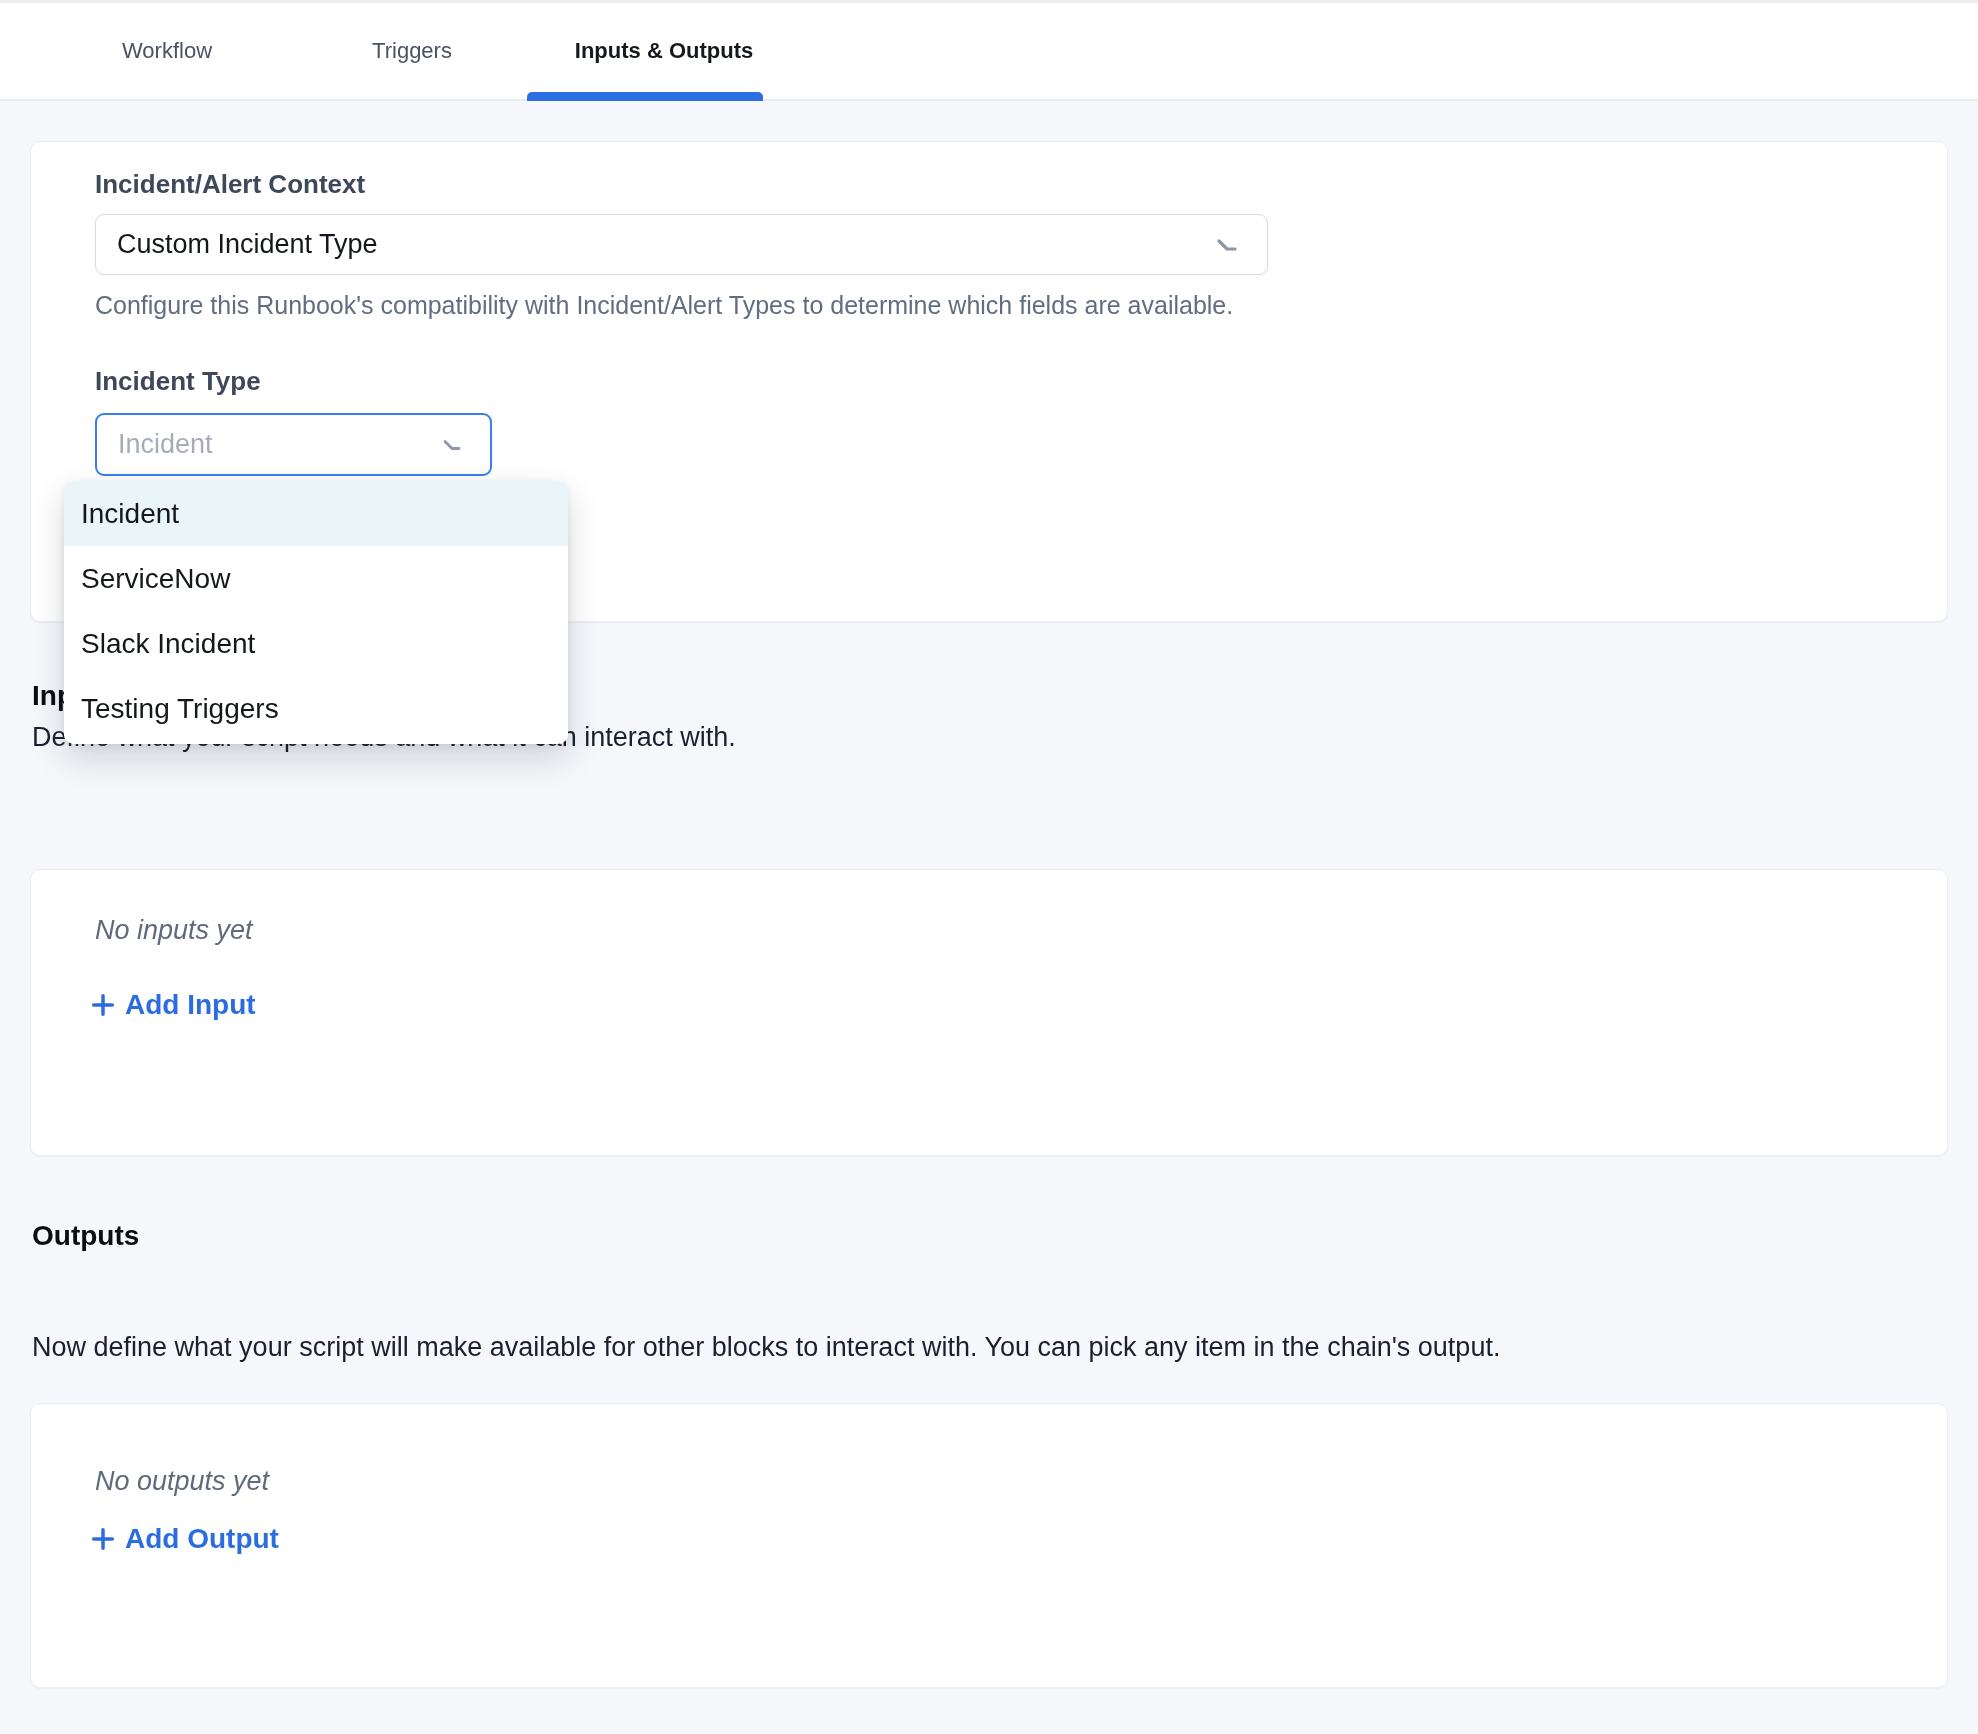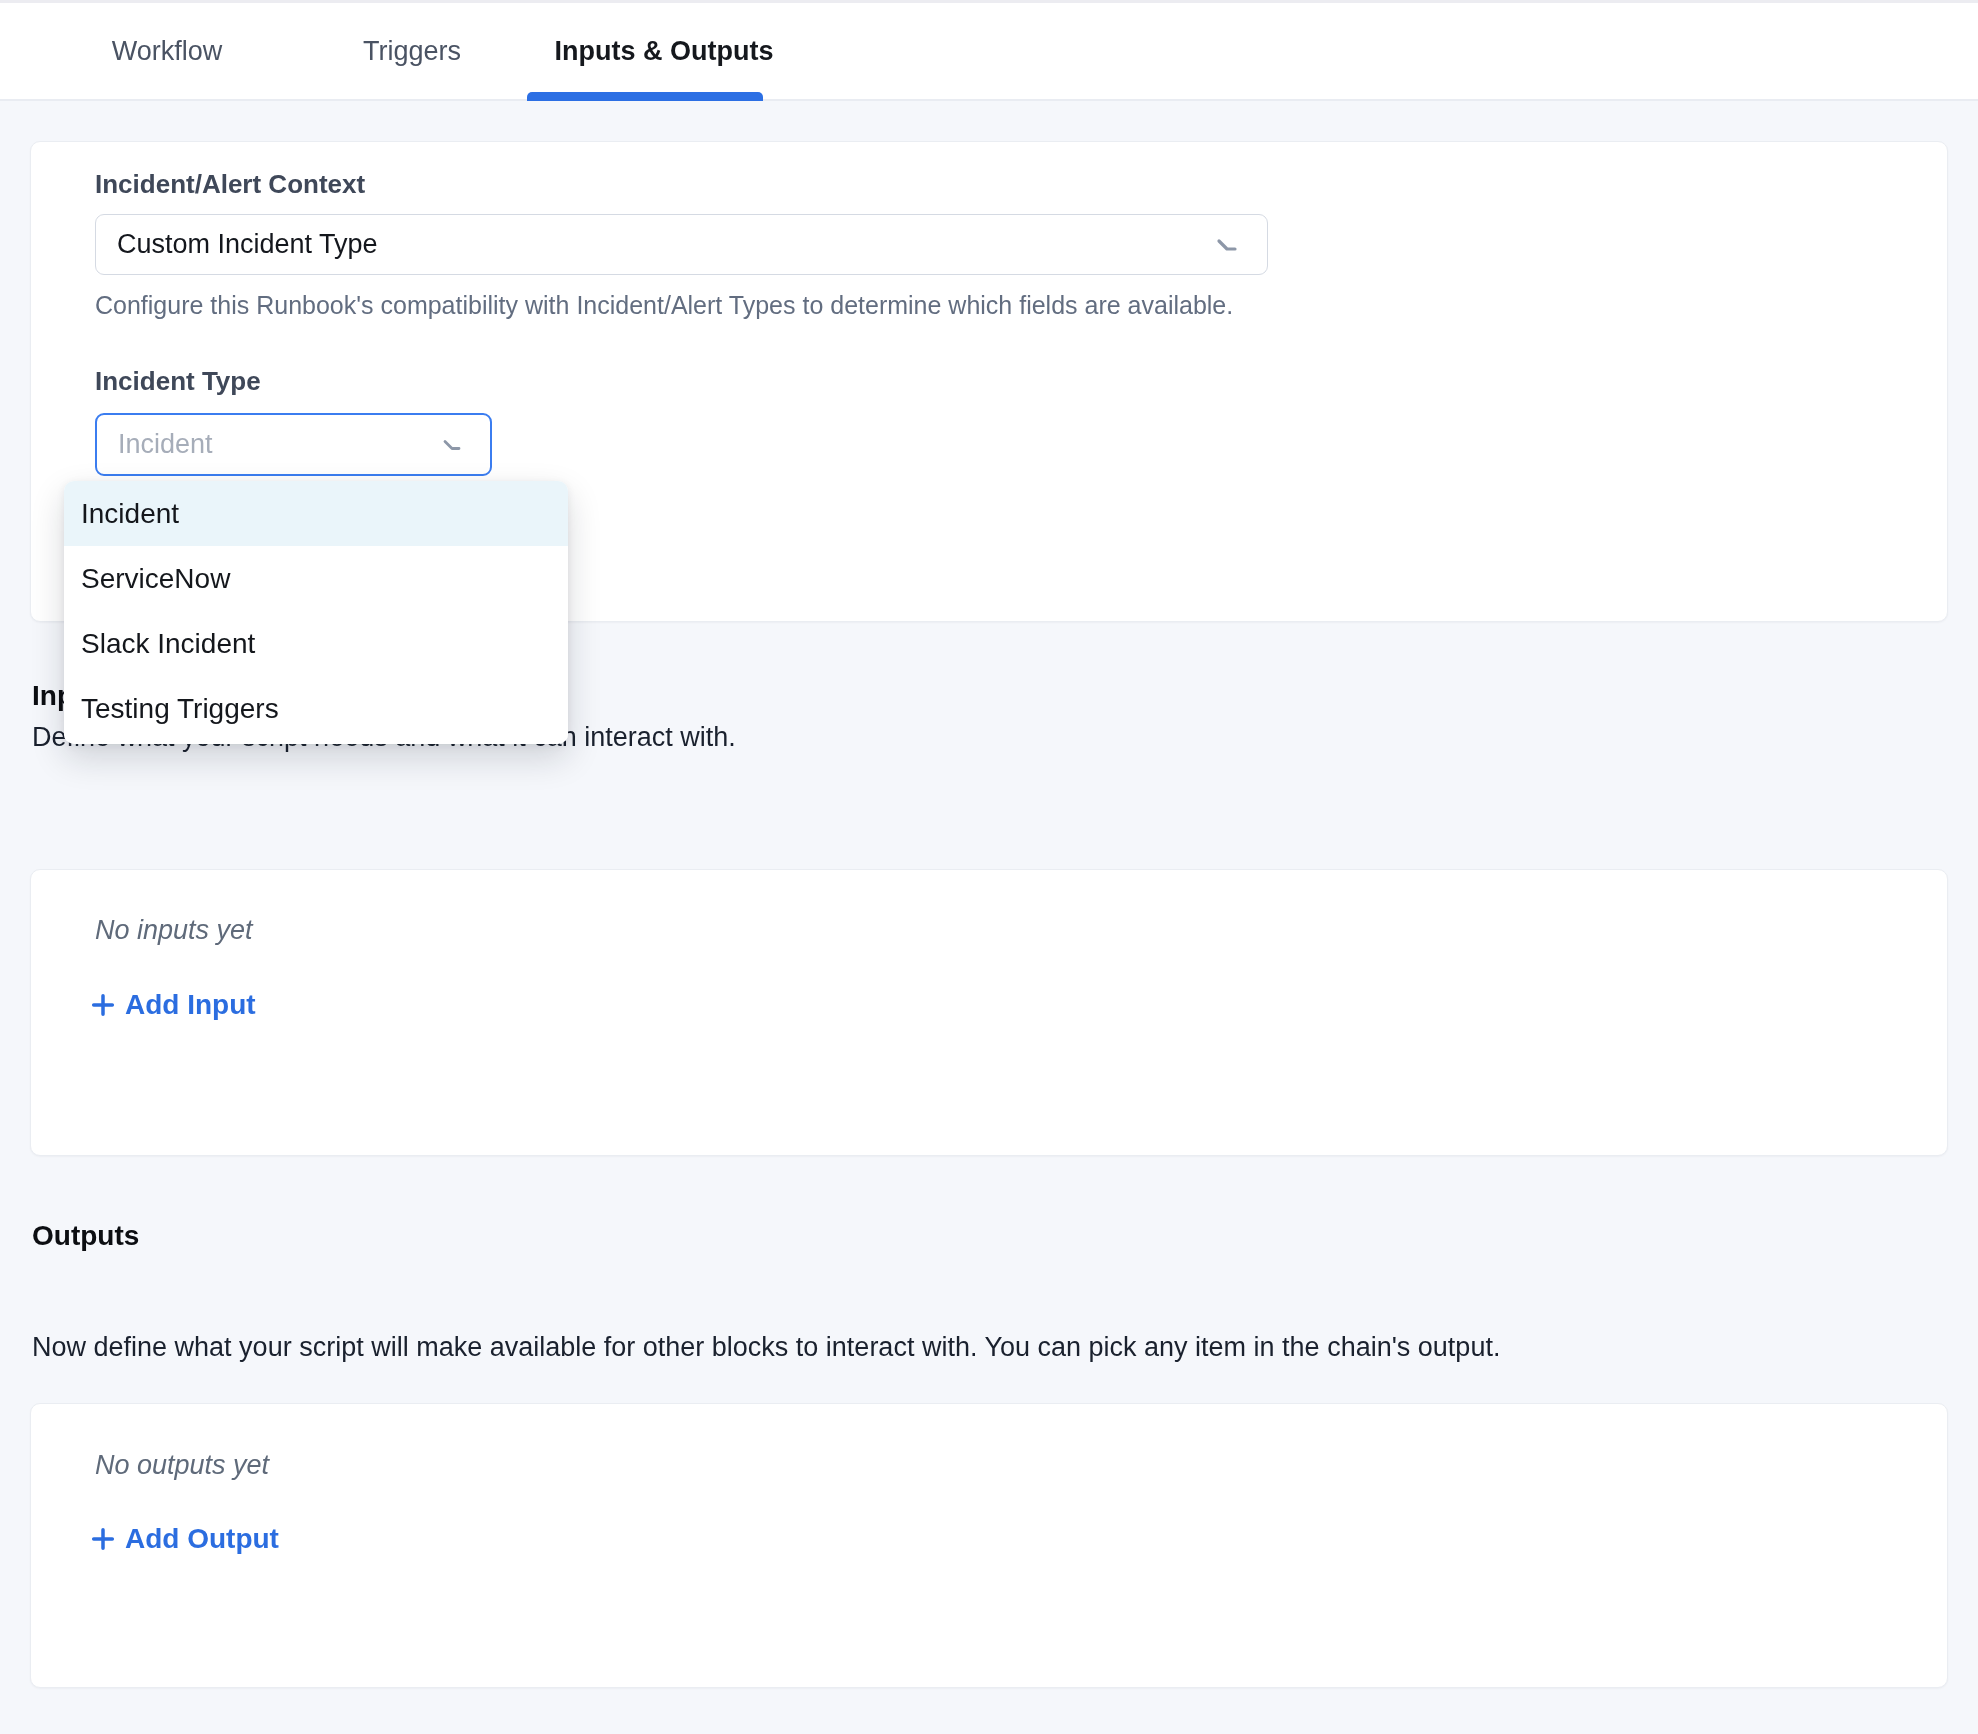--- a/index.html
+++ b/index.html
@@ -18,21 +18,21 @@
   .tabbar {
     position: absolute; left: 0; top: 0;
     width: 1978px; height: 101px;
     background: #ffffff;
     border-top: 3px solid #ececf1;
     border-bottom: 2px solid #e9ecf2;
   }
   .tab {
     position: absolute; top: 0; height: 96px;
     display: flex; align-items: center; justify-content: center;
-    font-size: 27px; font-weight: 500; color: #4a5363;
+    font-size: 22px; font-weight: 500; color: #4a5363;
     cursor: pointer; white-space: nowrap;
   }
   .tab.active { font-weight: 700; color: #15181d; }
   .tab-underline {
     position: absolute; left: 527px; bottom: -2px;
     width: 236px; height: 9px;
     background: #2c6fe4;
     border-radius: 5px 5px 0 0;
   }
 
@@ -174,21 +174,21 @@
         <path d="M12 4v16M4 12h16"></path>
       </svg>
       <span>Add Input</span>
     </div>
   </div>
 
   <div class="section-title" style="top:1220px;">Outputs</div>
   <div class="section-desc" style="top:1332px;">Now define what your script will make available for other blocks to interact with. You can pick any item in the chain's output.</div>
 
   <div class="card" id="card-outputs">
-    <div class="empty-text" style="top:46px;">No outputs yet</div>
+    <div class="empty-text" style="top:62px;">No outputs yet</div>
     <div class="add-btn" style="top:119px;">
       <svg viewBox="0 0 24 24" fill="none" stroke="#2b6de0" stroke-width="3" stroke-linecap="round">
         <path d="M12 4v16M4 12h16"></path>
       </svg>
       <span>Add Output</span>
     </div>
   </div>
 
 </div>
 

